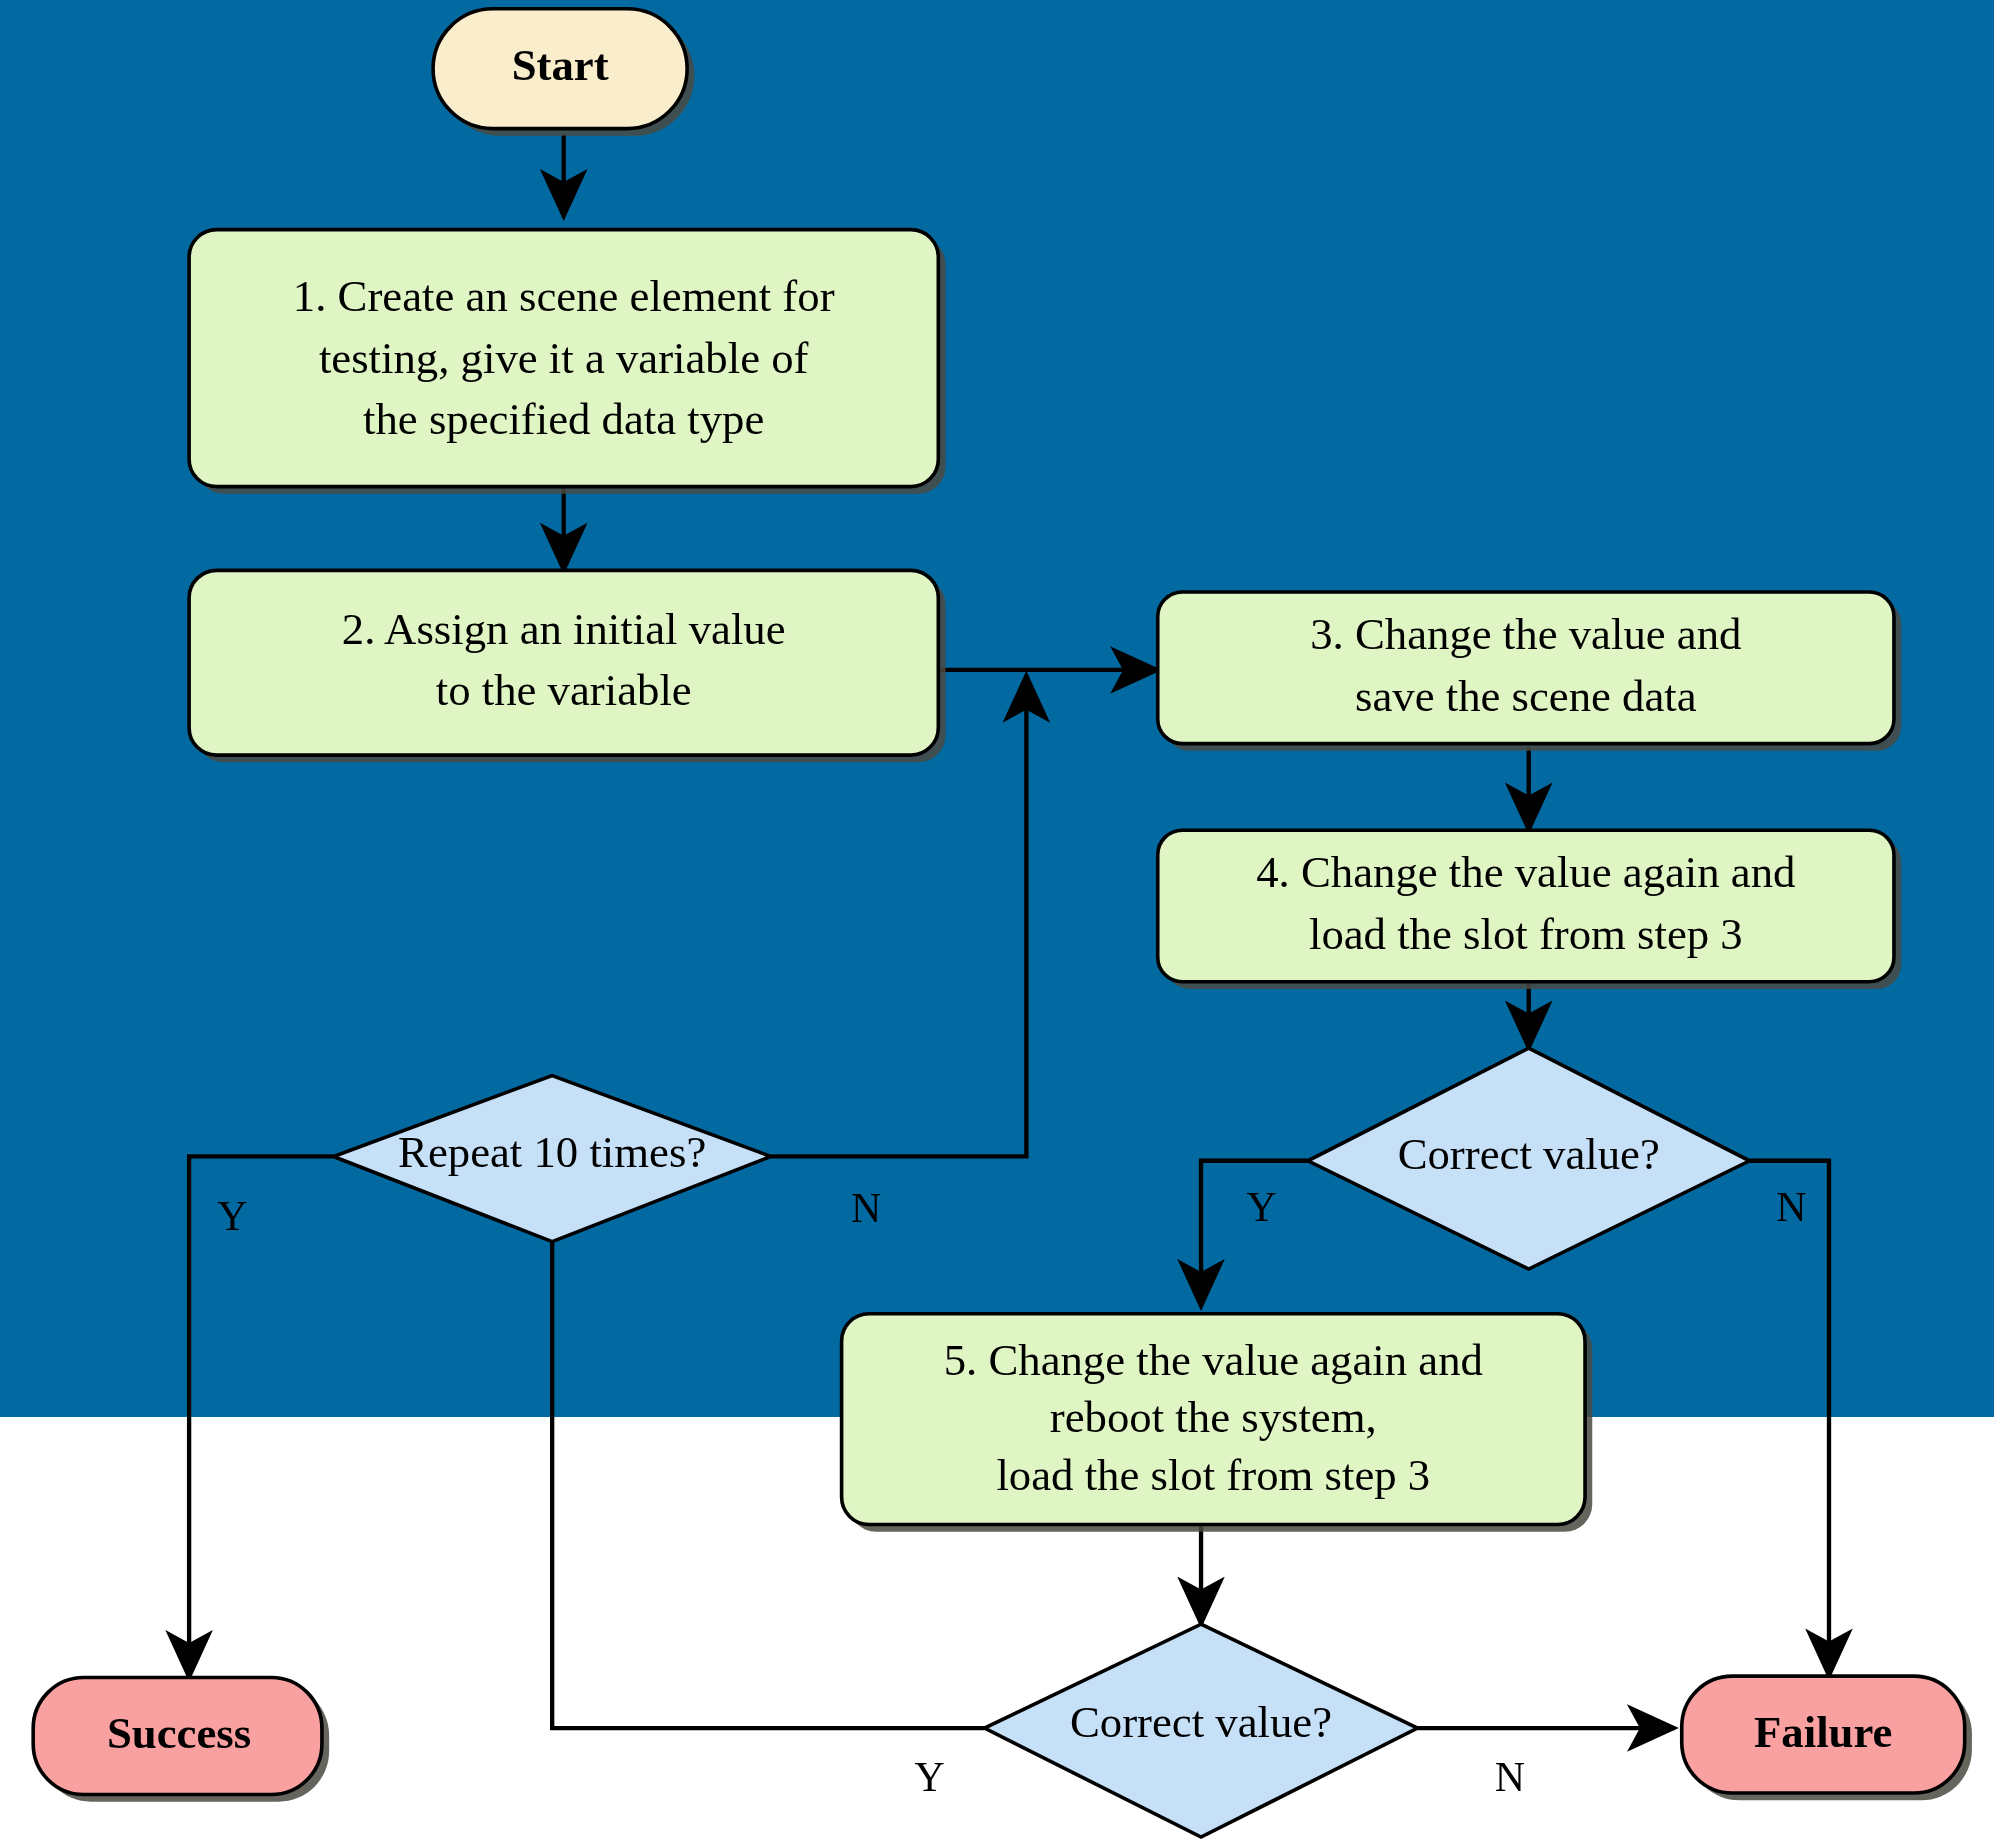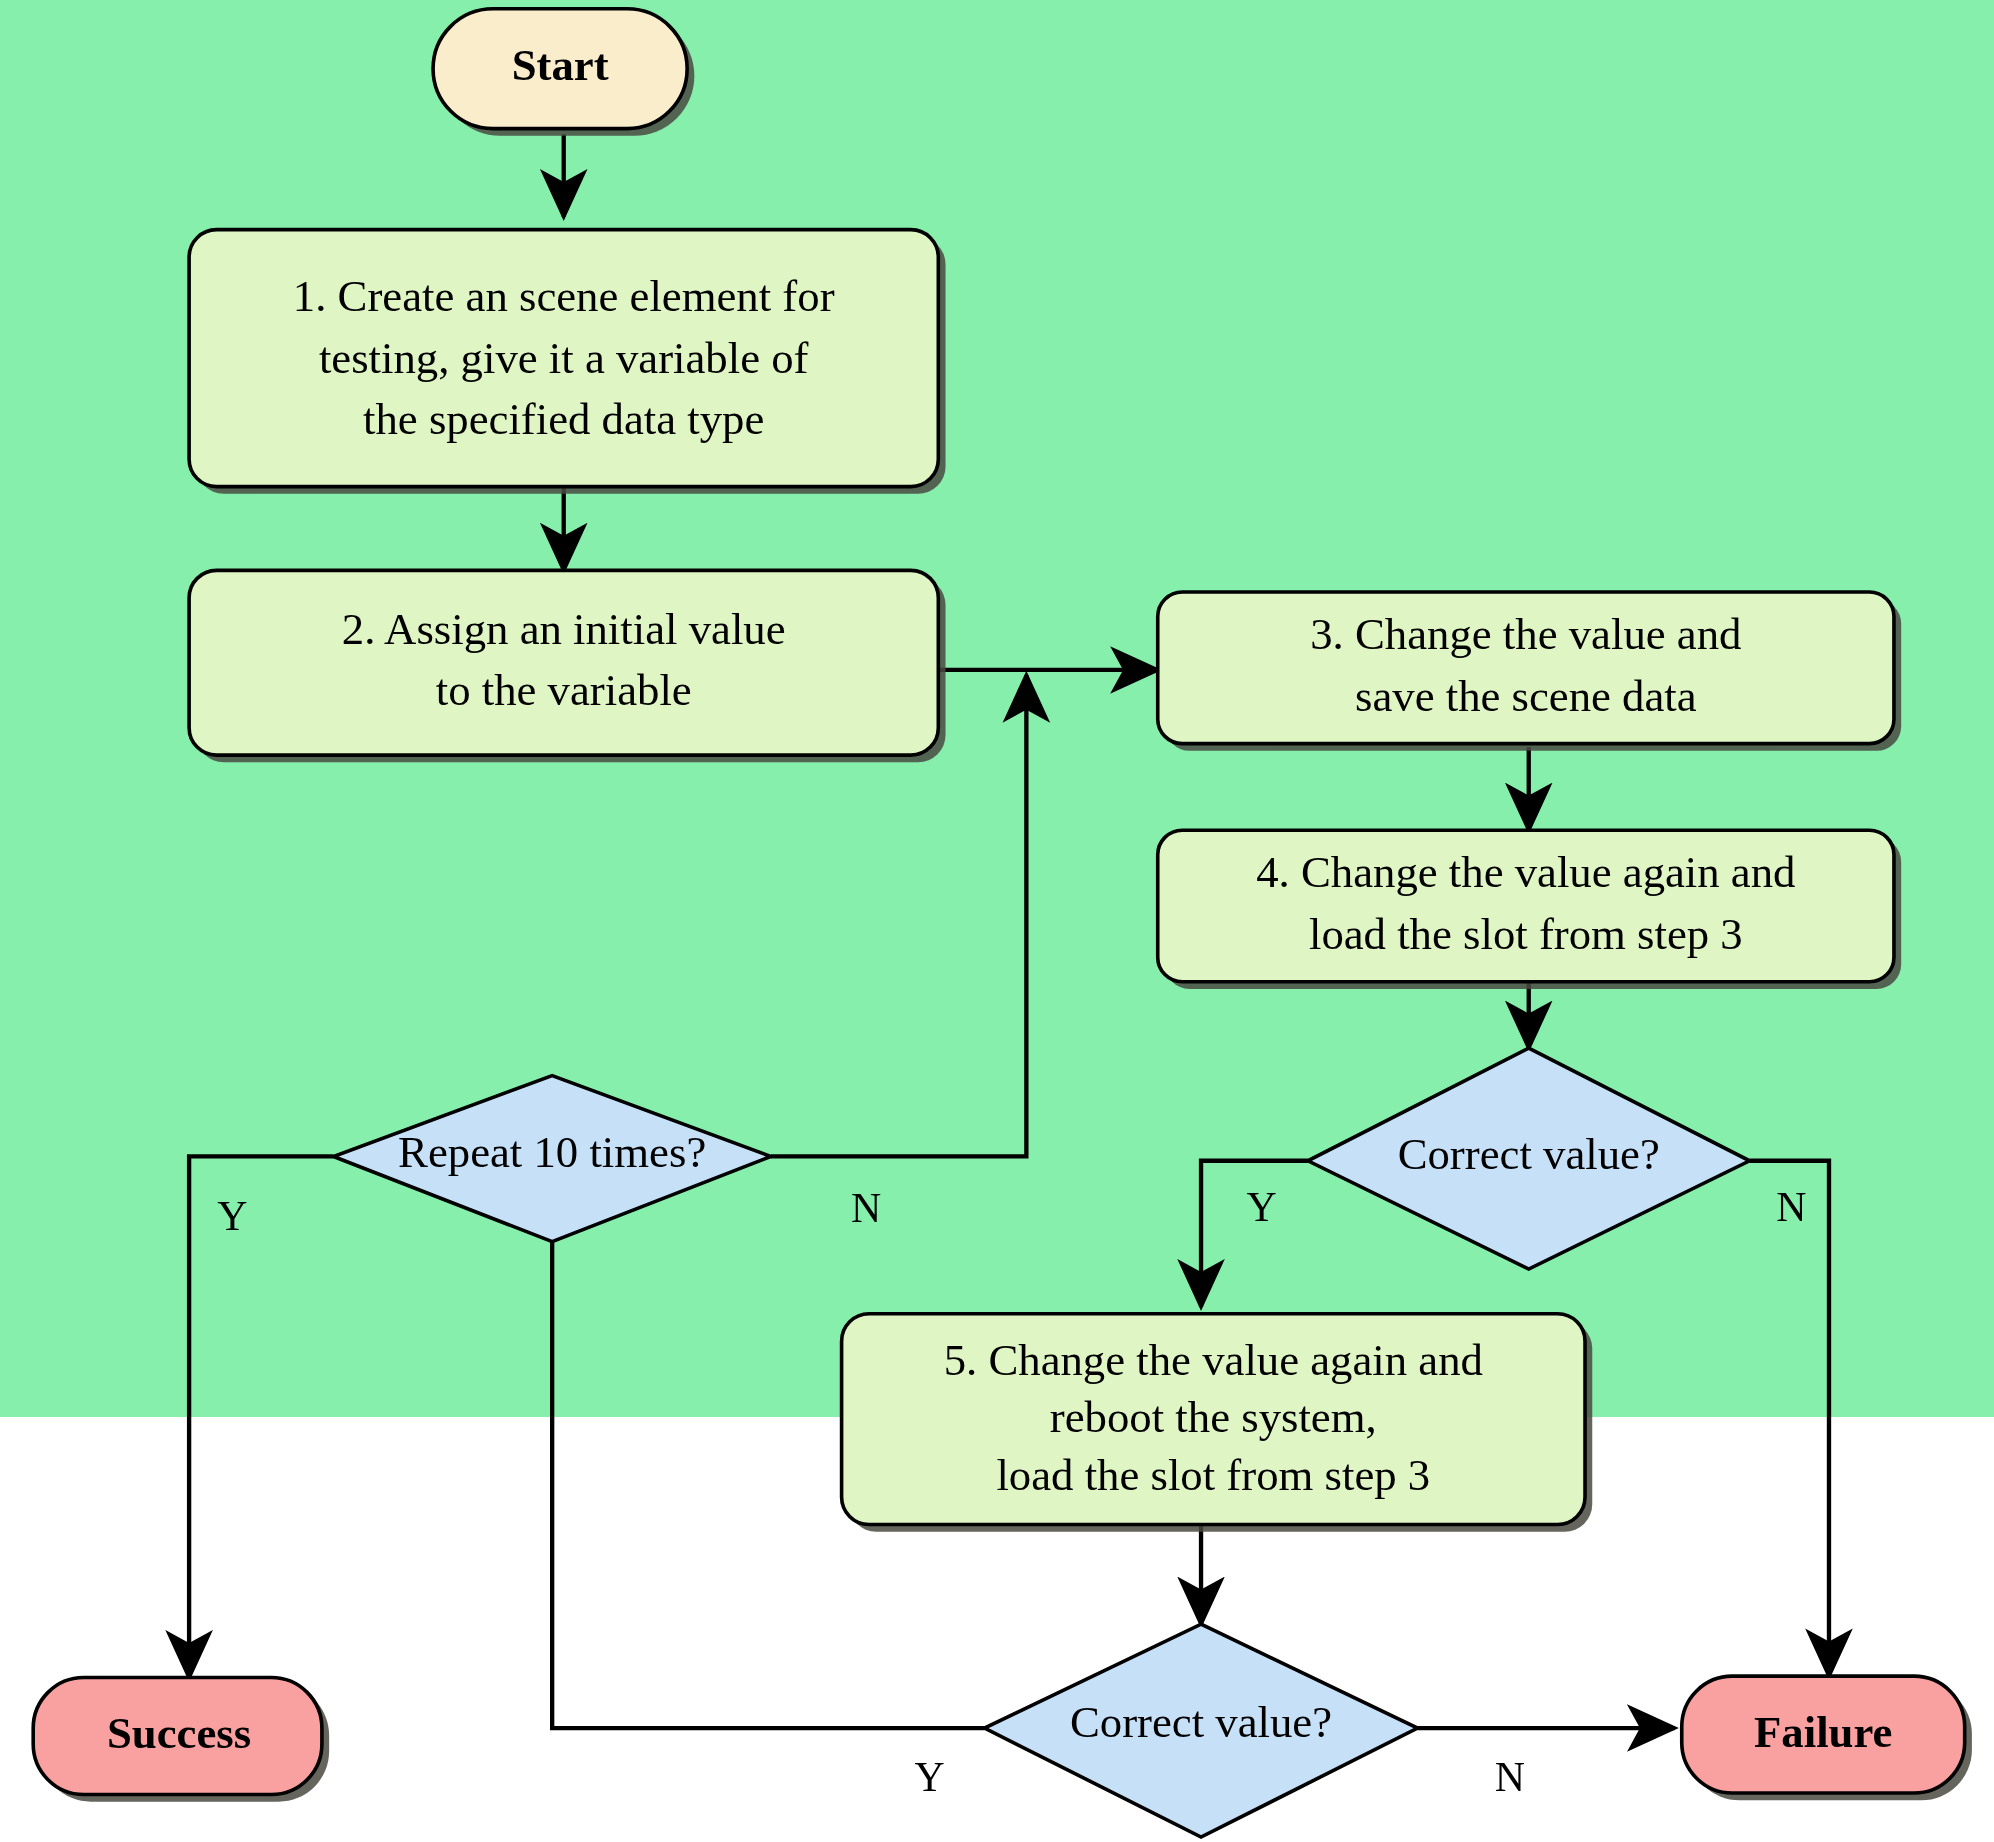--- a/index.html
+++ b/index.html
@@ -10,21 +10,21 @@
   body {
     width: 1995px;
     height: 1843px;
     font-family: "Liberation Serif", "DejaVu Serif", serif;
     overflow: hidden;
   }
   #flowchart-root {
     position: relative;
     width: 1995px;
     height: 1417px;
-    background: #86efac;
+    background: #0369a1;
   }
   svg#flow-svg {
     display: block;
     width: 1995px;
     height: 1843px;
   }
   .node-text {
     font-family: "Liberation Serif", "DejaVu Serif", serif;
     fill: #000000;
     text-anchor: middle;

